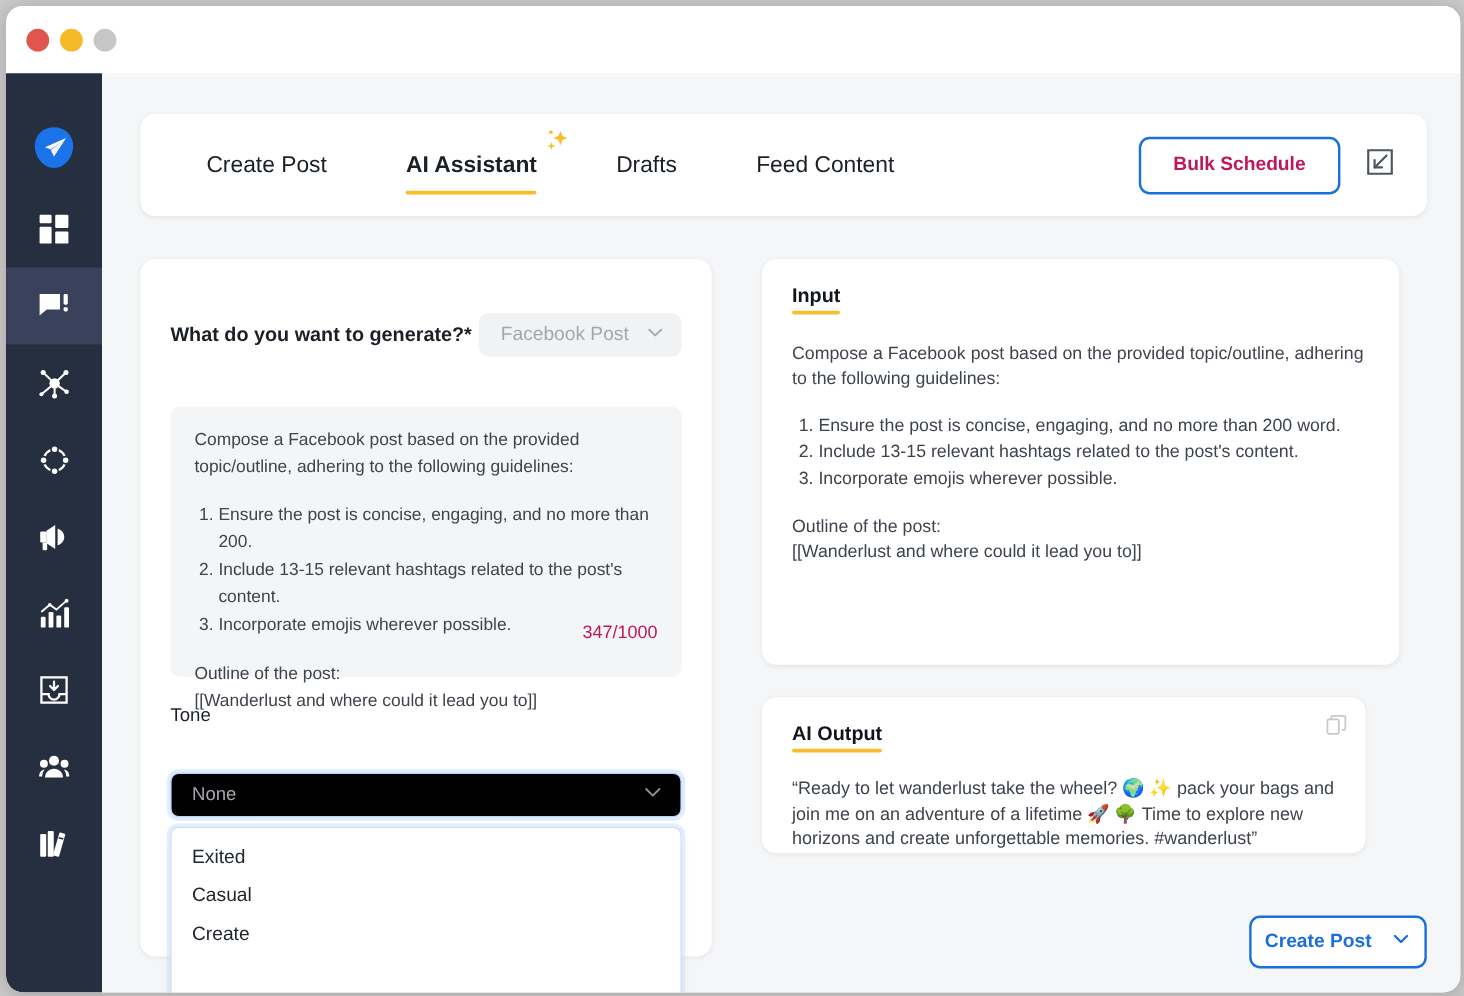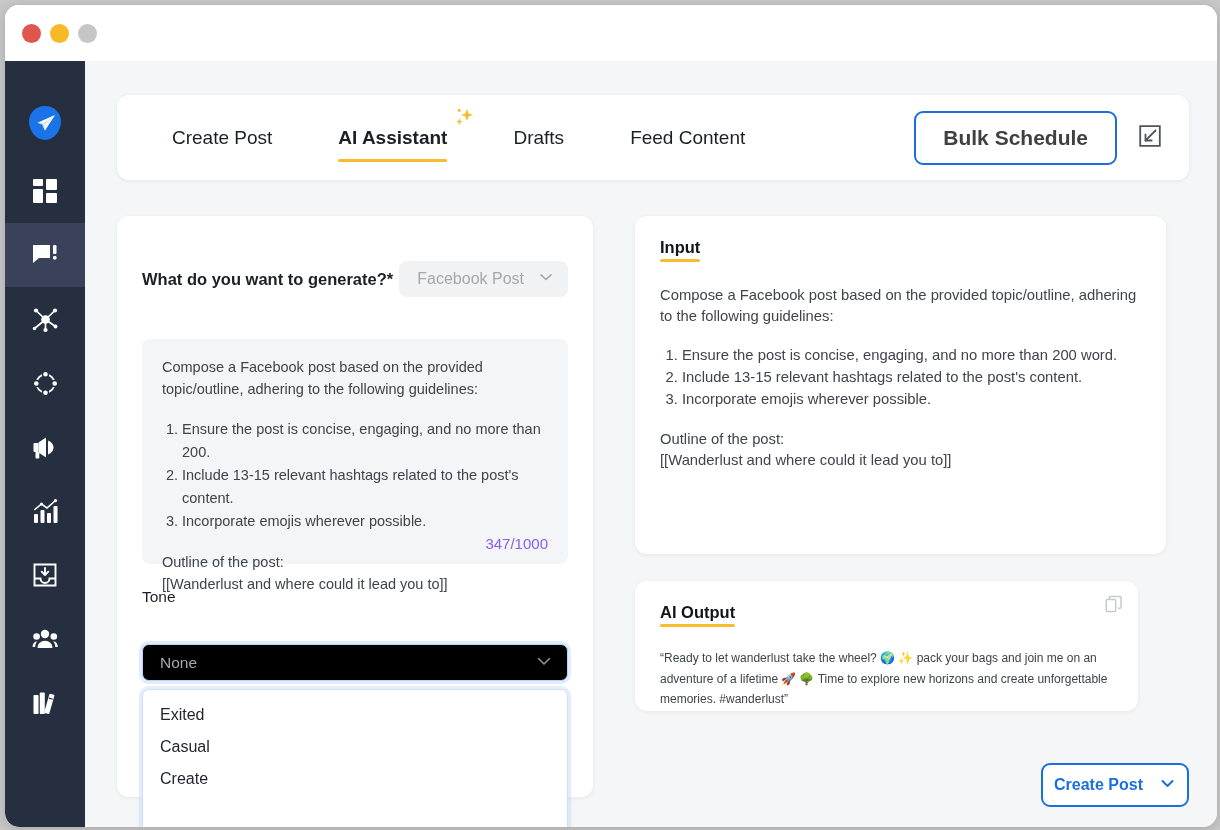--- a/index.html
+++ b/index.html
@@ -121,23 +121,23 @@
     height: 30px;
   }
   .tab-right {
     margin-left: auto;
     display: flex;
     align-items: center;
     gap: 20px;
   }
   .bulk-btn {
     border: 2px solid #1a6fdb;
-    color: #404040;
+    color: #be185d;
     background: #fff;
-    font-size: 21px;
+    font-size: 16px;
     font-weight: bold;
     border-radius: 9px;
     padding: 13px 27px;
     cursor: pointer;
     font-family: "Liberation Sans", sans-serif;
     white-space: nowrap;
   }
   .icon-btn {
     width: 26px; height: 26px;
     display: flex; align-items: center; justify-content: center;
@@ -197,23 +197,23 @@
   .prompt-box ol {
     margin: 18px 0 0 20px;
     font-size: 14.5px;
     color: #3e444c;
     line-height: 23px;
   }
   .prompt-box .outline { margin-top: 19px; }
   .counter {
     position: absolute;
     right: 20px;
-    bottom: 12px;
+    bottom: 28px;
     font-size: 15px;
-    color: #8b5cf6;
+    color: #be185d;
   }
 
   .tone-label {
     position: absolute;
     left: 25px; top: 372px;
     font-size: 15.5px;
     color: #1b2026;
   }
   .tone-select {
     position: absolute;
@@ -309,21 +309,21 @@
     padding: 22px 25px 0 25px;
   }
   .copy-icon {
     position: absolute;
     right: 15px;
     top: 14px;
     cursor: pointer;
   }
   .output-body {
     margin-top: 21px;
-    font-size: 12px;
+    font-size: 15px;
     color: #3e444c;
     line-height: 20.5px;
   }
 
   .create-btn {
     position: absolute;
     left: 956px;
     top: 702px;
     width: 148px;
     height: 44px;

